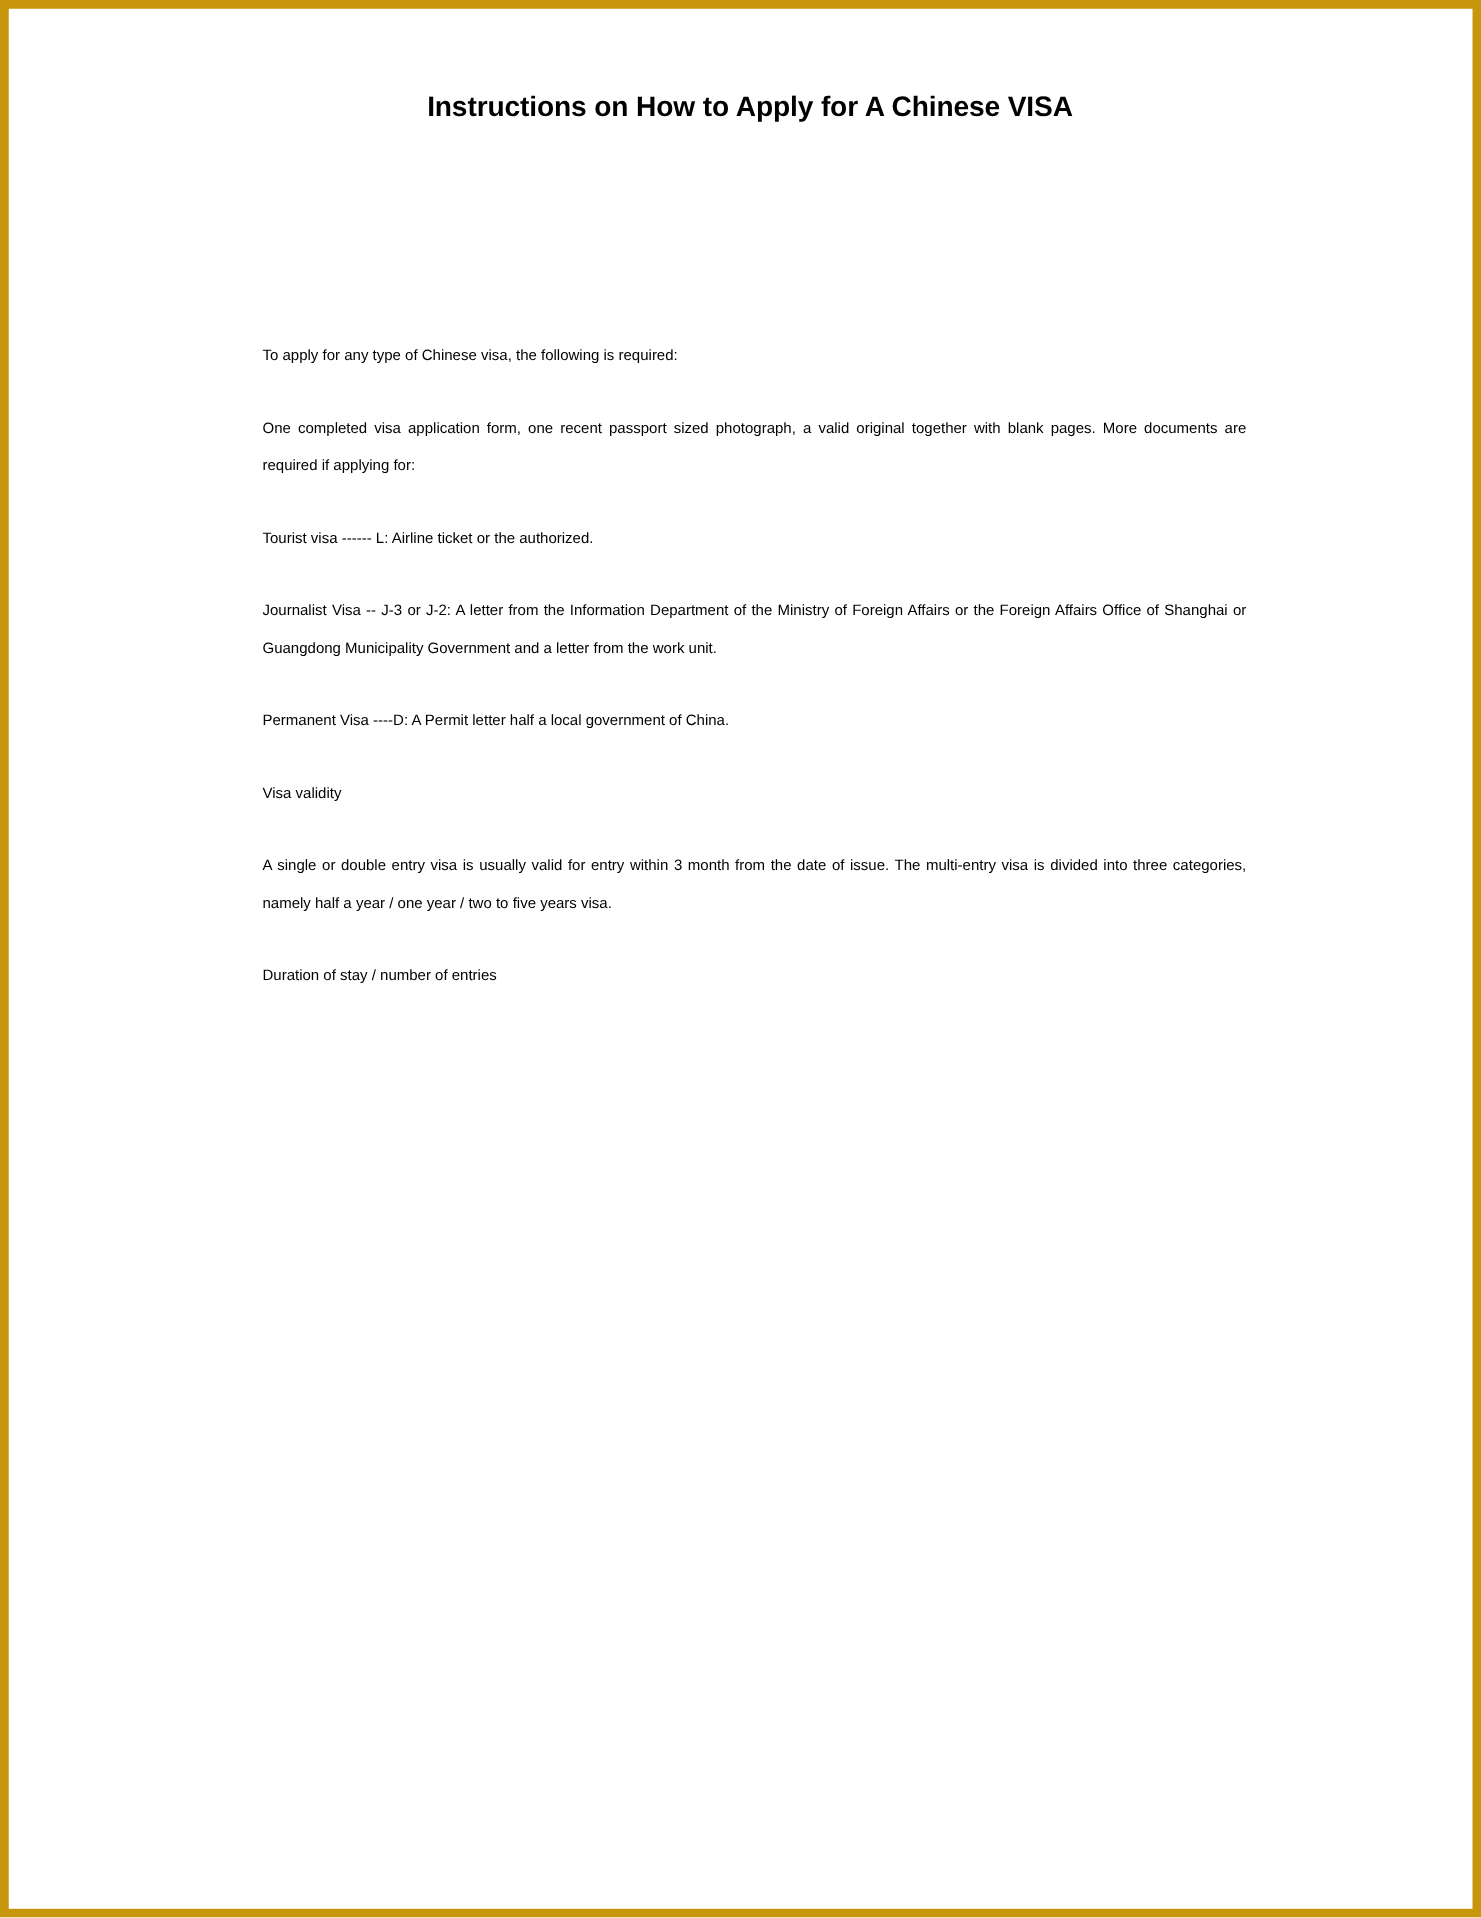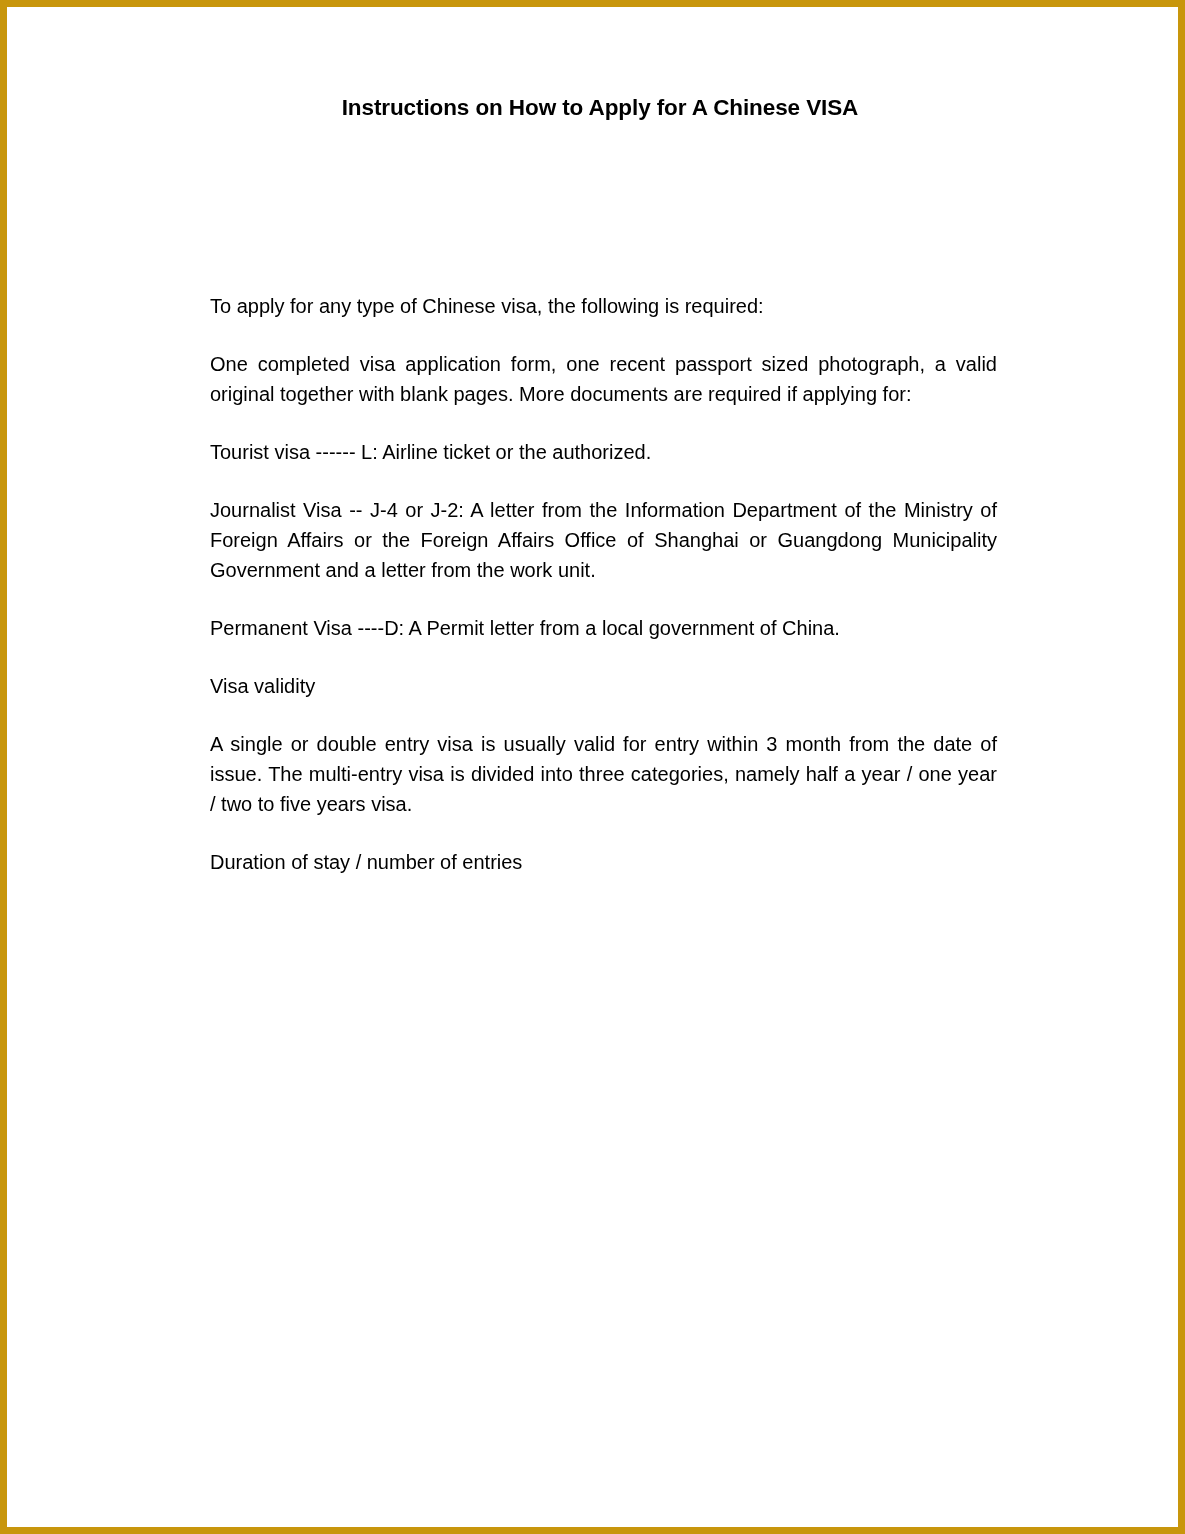--- a/index.html
+++ b/index.html
@@ -32,32 +32,32 @@
     width: 794px;
   }
 
   #doc-title {
     font-size: 22.5px;
     font-weight: bold;
     color: #000000;
     text-align: center;
     letter-spacing: -0.1px;
     margin: 0;
-    padding-top: 86px;
+    padding-top: 64px;
     line-height: 30px;
     white-space: nowrap;
   }
 
   
   #title-gap {
     height: 168px;
   }
 
   .doc-paragraph {
-    font-size: 20px;
+    font-size: 12px;
     line-height: 30px;
     color: #000000;
     text-align: justify;
     text-justify: inter-word;
     margin: 0 0 28px 0;
     padding: 0 0 0 7px;
     width: 787px;
     box-sizing: content-box;
   }
 
@@ -78,22 +78,22 @@
   <div id="document-body">
 
     <h1 id="doc-title">Instructions on How to Apply for A Chinese VISA</h1>
 
     <div id="title-gap"></div>
 
     <div id="paragraph-container">
         <p class="doc-paragraph short-line">To apply for any type of Chinese visa, the following is required:</p>
         <p class="doc-paragraph">One completed visa application form, one recent passport sized photograph, a valid original together with blank pages. More documents are required if applying for:</p>
         <p class="doc-paragraph short-line">Tourist visa ------ L: Airline ticket or the authorized.</p>
-        <p class="doc-paragraph">Journalist Visa -- J-4 or J-2: A letter from the Information Department of the Ministry of Foreign Affairs or the Foreign Affairs Office of Shanghai or Guangdong Municipality Government and a letter from the work unit.</p>
-        <p class="doc-paragraph short-line">Permanent Visa ----D: A Permit letter from a local government of China.</p>
+        <p class="doc-paragraph">Journalist Visa -- J-3 or J-2: A letter from the Information Department of the Ministry of Foreign Affairs or the Foreign Affairs Office of Shanghai or Guangdong Municipality Government and a letter from the work unit.</p>
+        <p class="doc-paragraph short-line">Permanent Visa ----D: A Permit letter half a local government of China.</p>
         <p class="doc-paragraph short-line">Visa validity</p>
         <p class="doc-paragraph">A single or double entry visa is usually valid for entry within 3 month from the date of issue. The multi-entry visa is divided into three categories, namely half a year / one year / two to five years visa.</p>
         <p class="doc-paragraph short-line">Duration of stay / number of entries</p>
       </div>
 
   </div>
 
 </div>
 
 </body></html>

